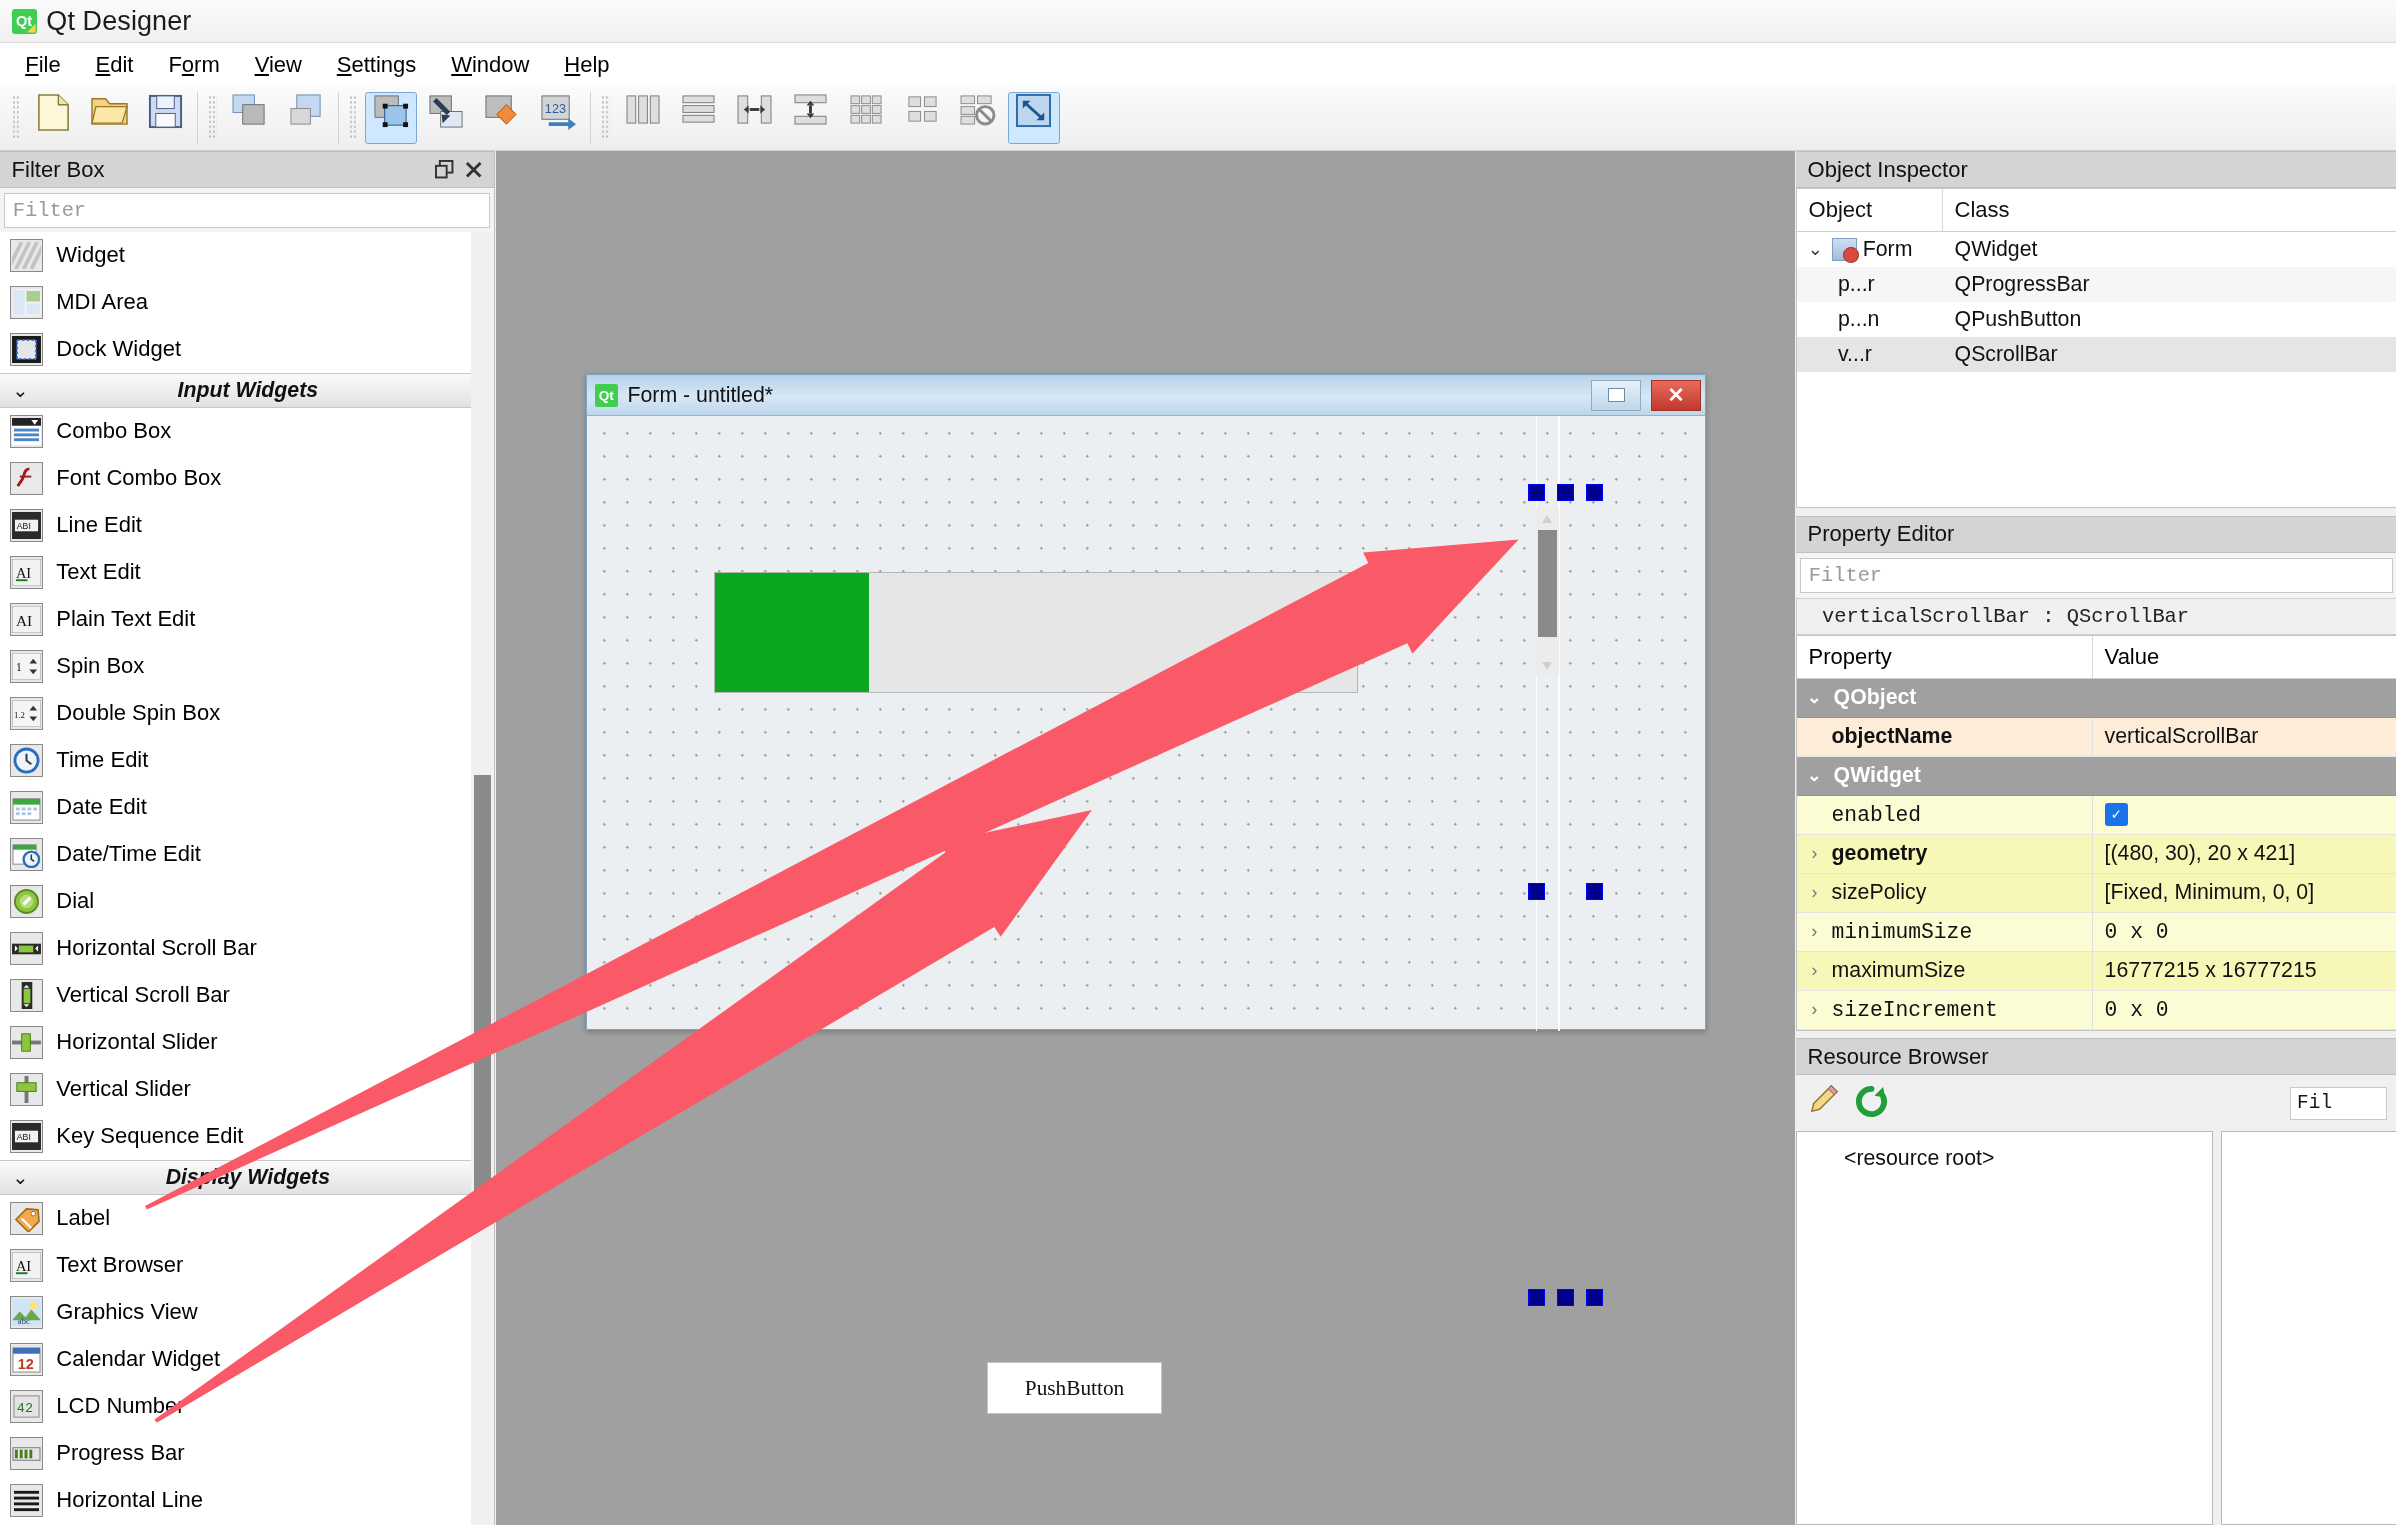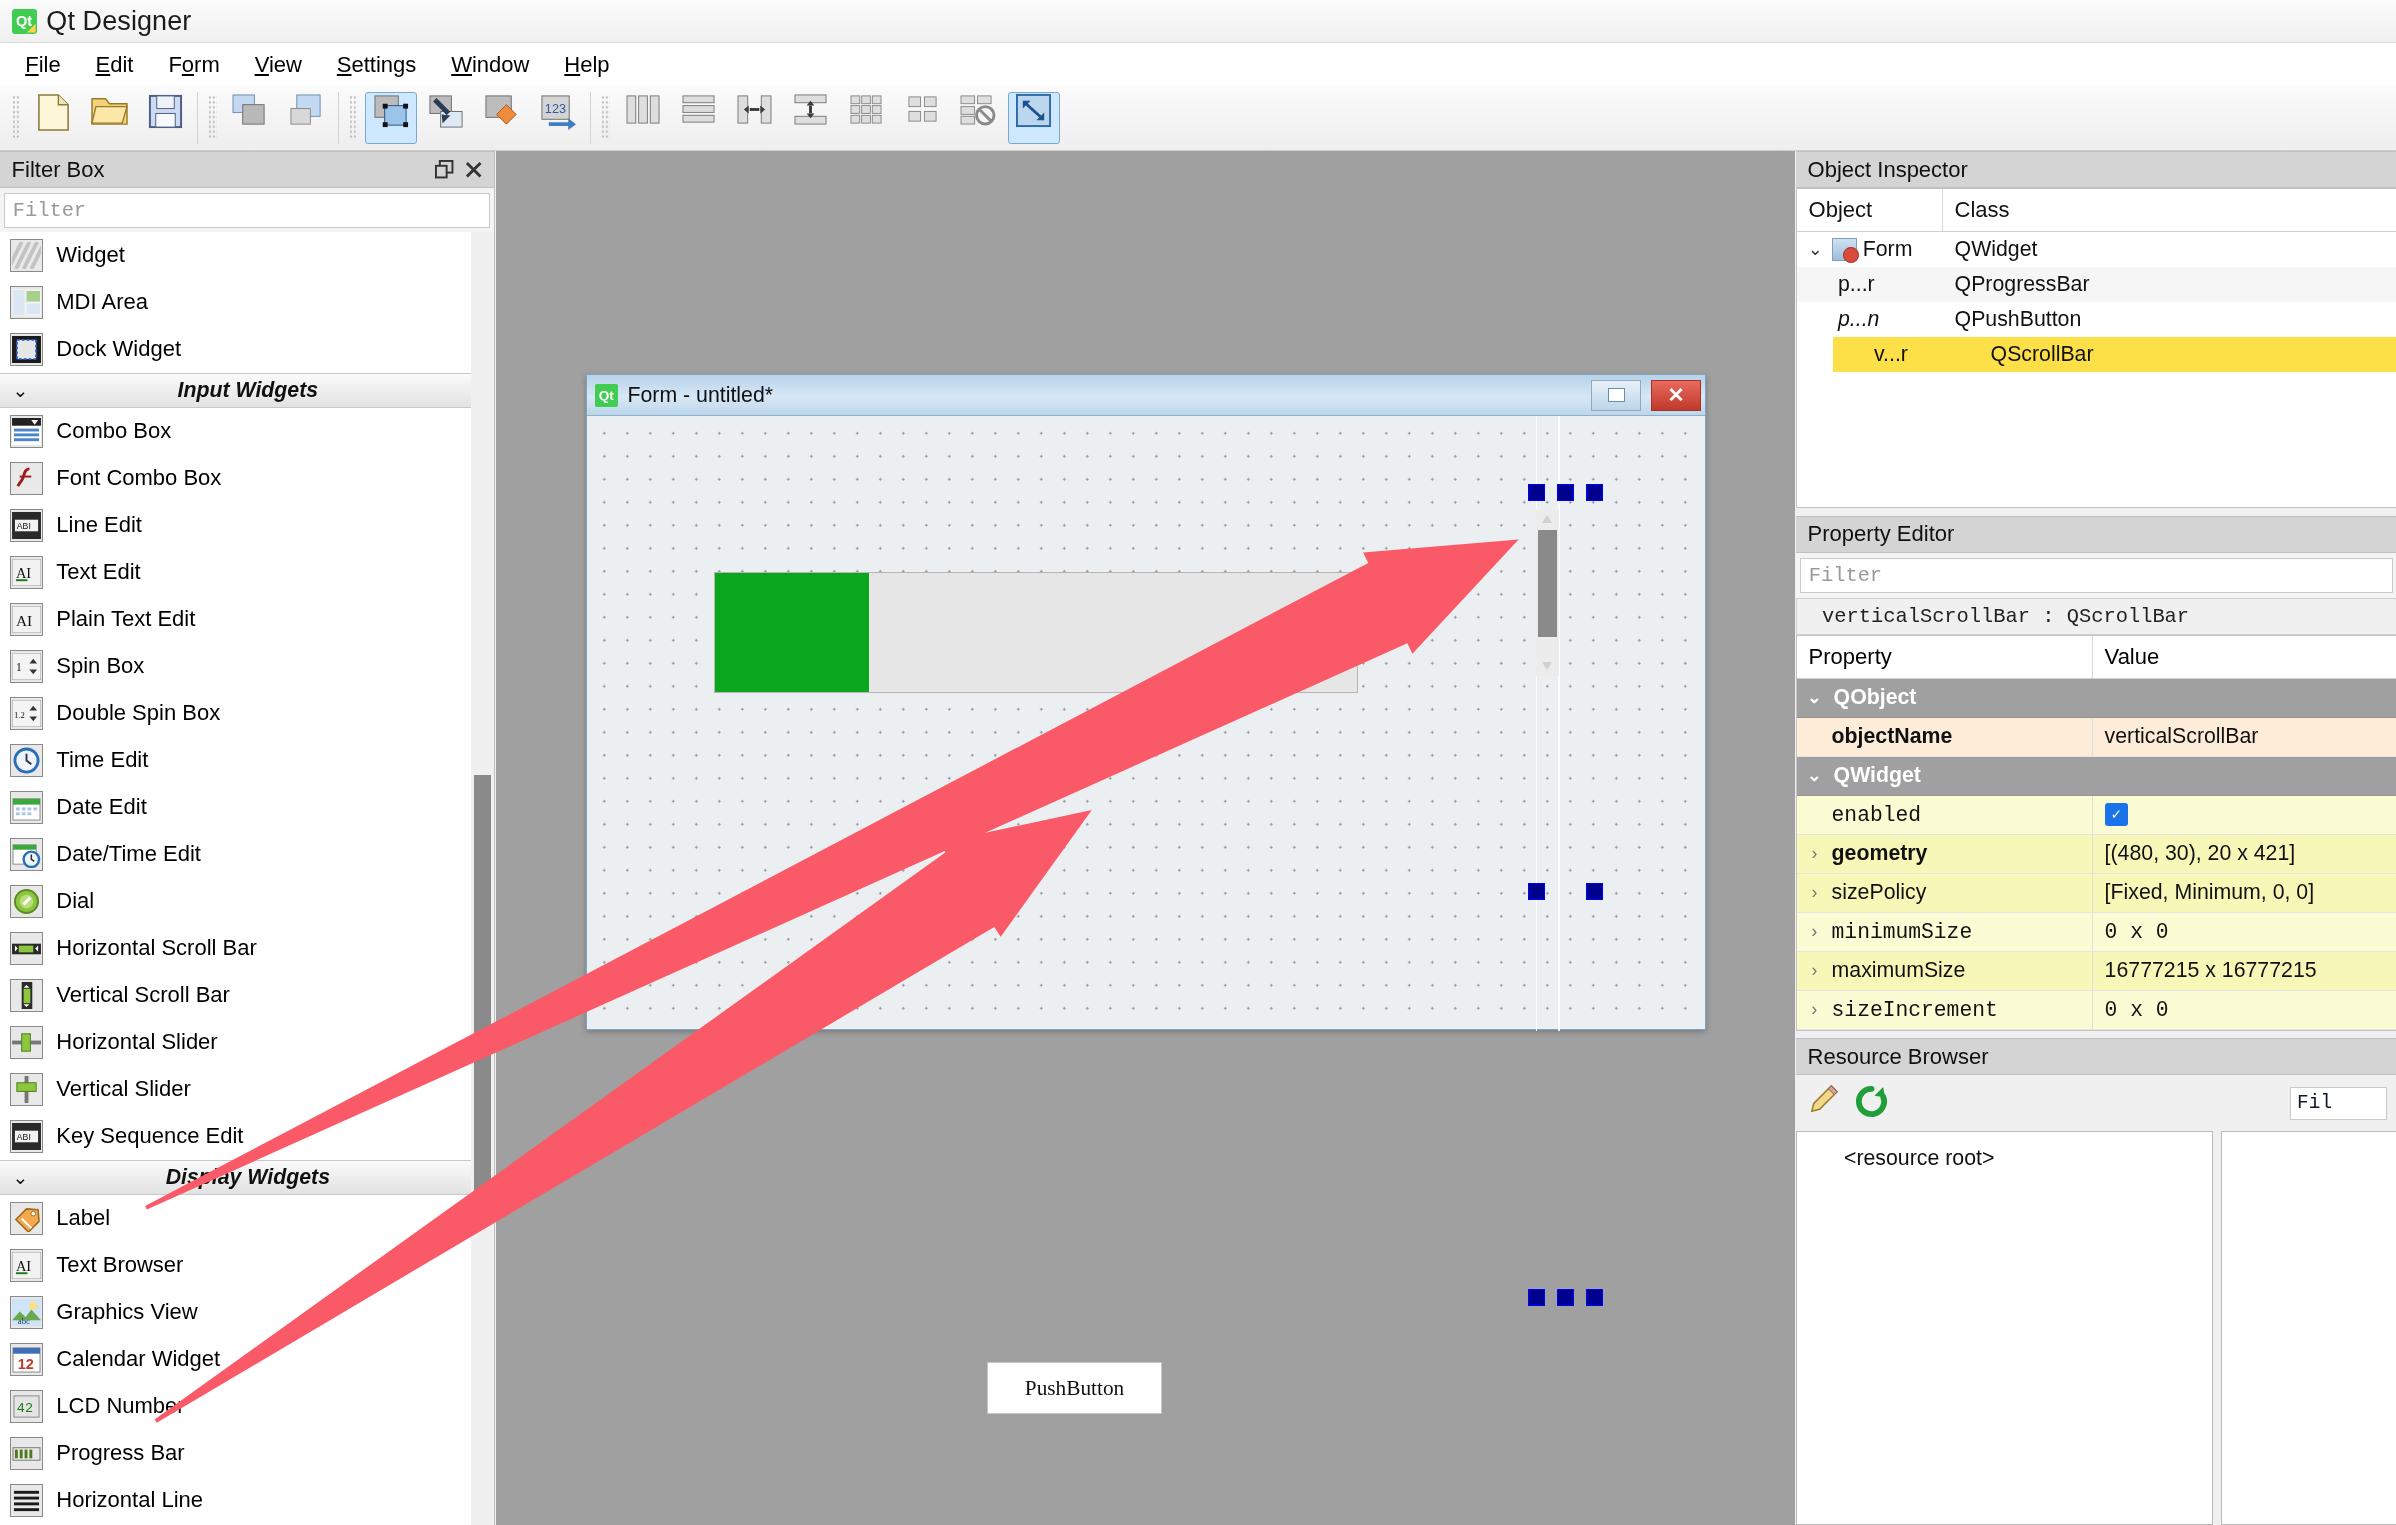--- a/index.html
+++ b/index.html
@@ -205,21 +205,21 @@
   .oi-head {
     display: flex; height: 43px; border-bottom: 1px solid #cfcfcf;
     font-size: 22px; color: #111; background: #fff;
   }
   .oi-head div { display: flex; align-items: center; padding-left: 11.6px; }
   .oi-head .c1 { width: 146px; border-right: 1px solid #d8d8d8; }
   .oi-row {
     display: flex; height: 35px; font-size: 21.3px; color: #111; align-items: center;
   }
   .oi-row.alt { background: #f6f6f6; }
-  .oi-row.sel { background: #fde047; margin-left: 36px; }
+  .oi-row.sel { background: #e5e5e5; }
   .oi-row .c1 { width: 146px; display: flex; align-items: center; gap: 5.8px; padding-left: 7.8px; }
   .oi-row .c2 { padding-left: 11.6px; }
   .tree-chev { width: 21.3px; text-align: center; font-size: 17.5px; color: #333; }
   .form-ic {
     width: 25px; height: 23px; background: linear-gradient(to bottom,#cfe0f0,#9dbedd);
     border: 1px solid #7f9ec0; position: relative; flex: 0 0 auto;
   }
   .form-ic::after {
     content: ""; position: absolute; right: -2.9px; bottom: -2.9px;
     width: 13.6px; height: 13.6px; border-radius: 50%;
@@ -839,21 +839,21 @@
             </div>
             <div class="c2">QWidget</div>
           </div>
           <div class="oi-row alt">
             <div class="c1" style="padding-left: 41px;">
               <span>p...r</span>
             </div>
             <div class="c2">QProgressBar</div>
           </div>
           <div class="oi-row">
-            <div class="c1" style="padding-left: 41px; font-style: italic;">
+            <div class="c1" style="padding-left: 41px;">
               <span>p...n</span>
             </div>
             <div class="c2">QPushButton</div>
           </div>
           <div class="oi-row sel">
             <div class="c1" style="padding-left: 41px;">
               <span>v...r</span>
             </div>
             <div class="c2">QScrollBar</div>
           </div>

